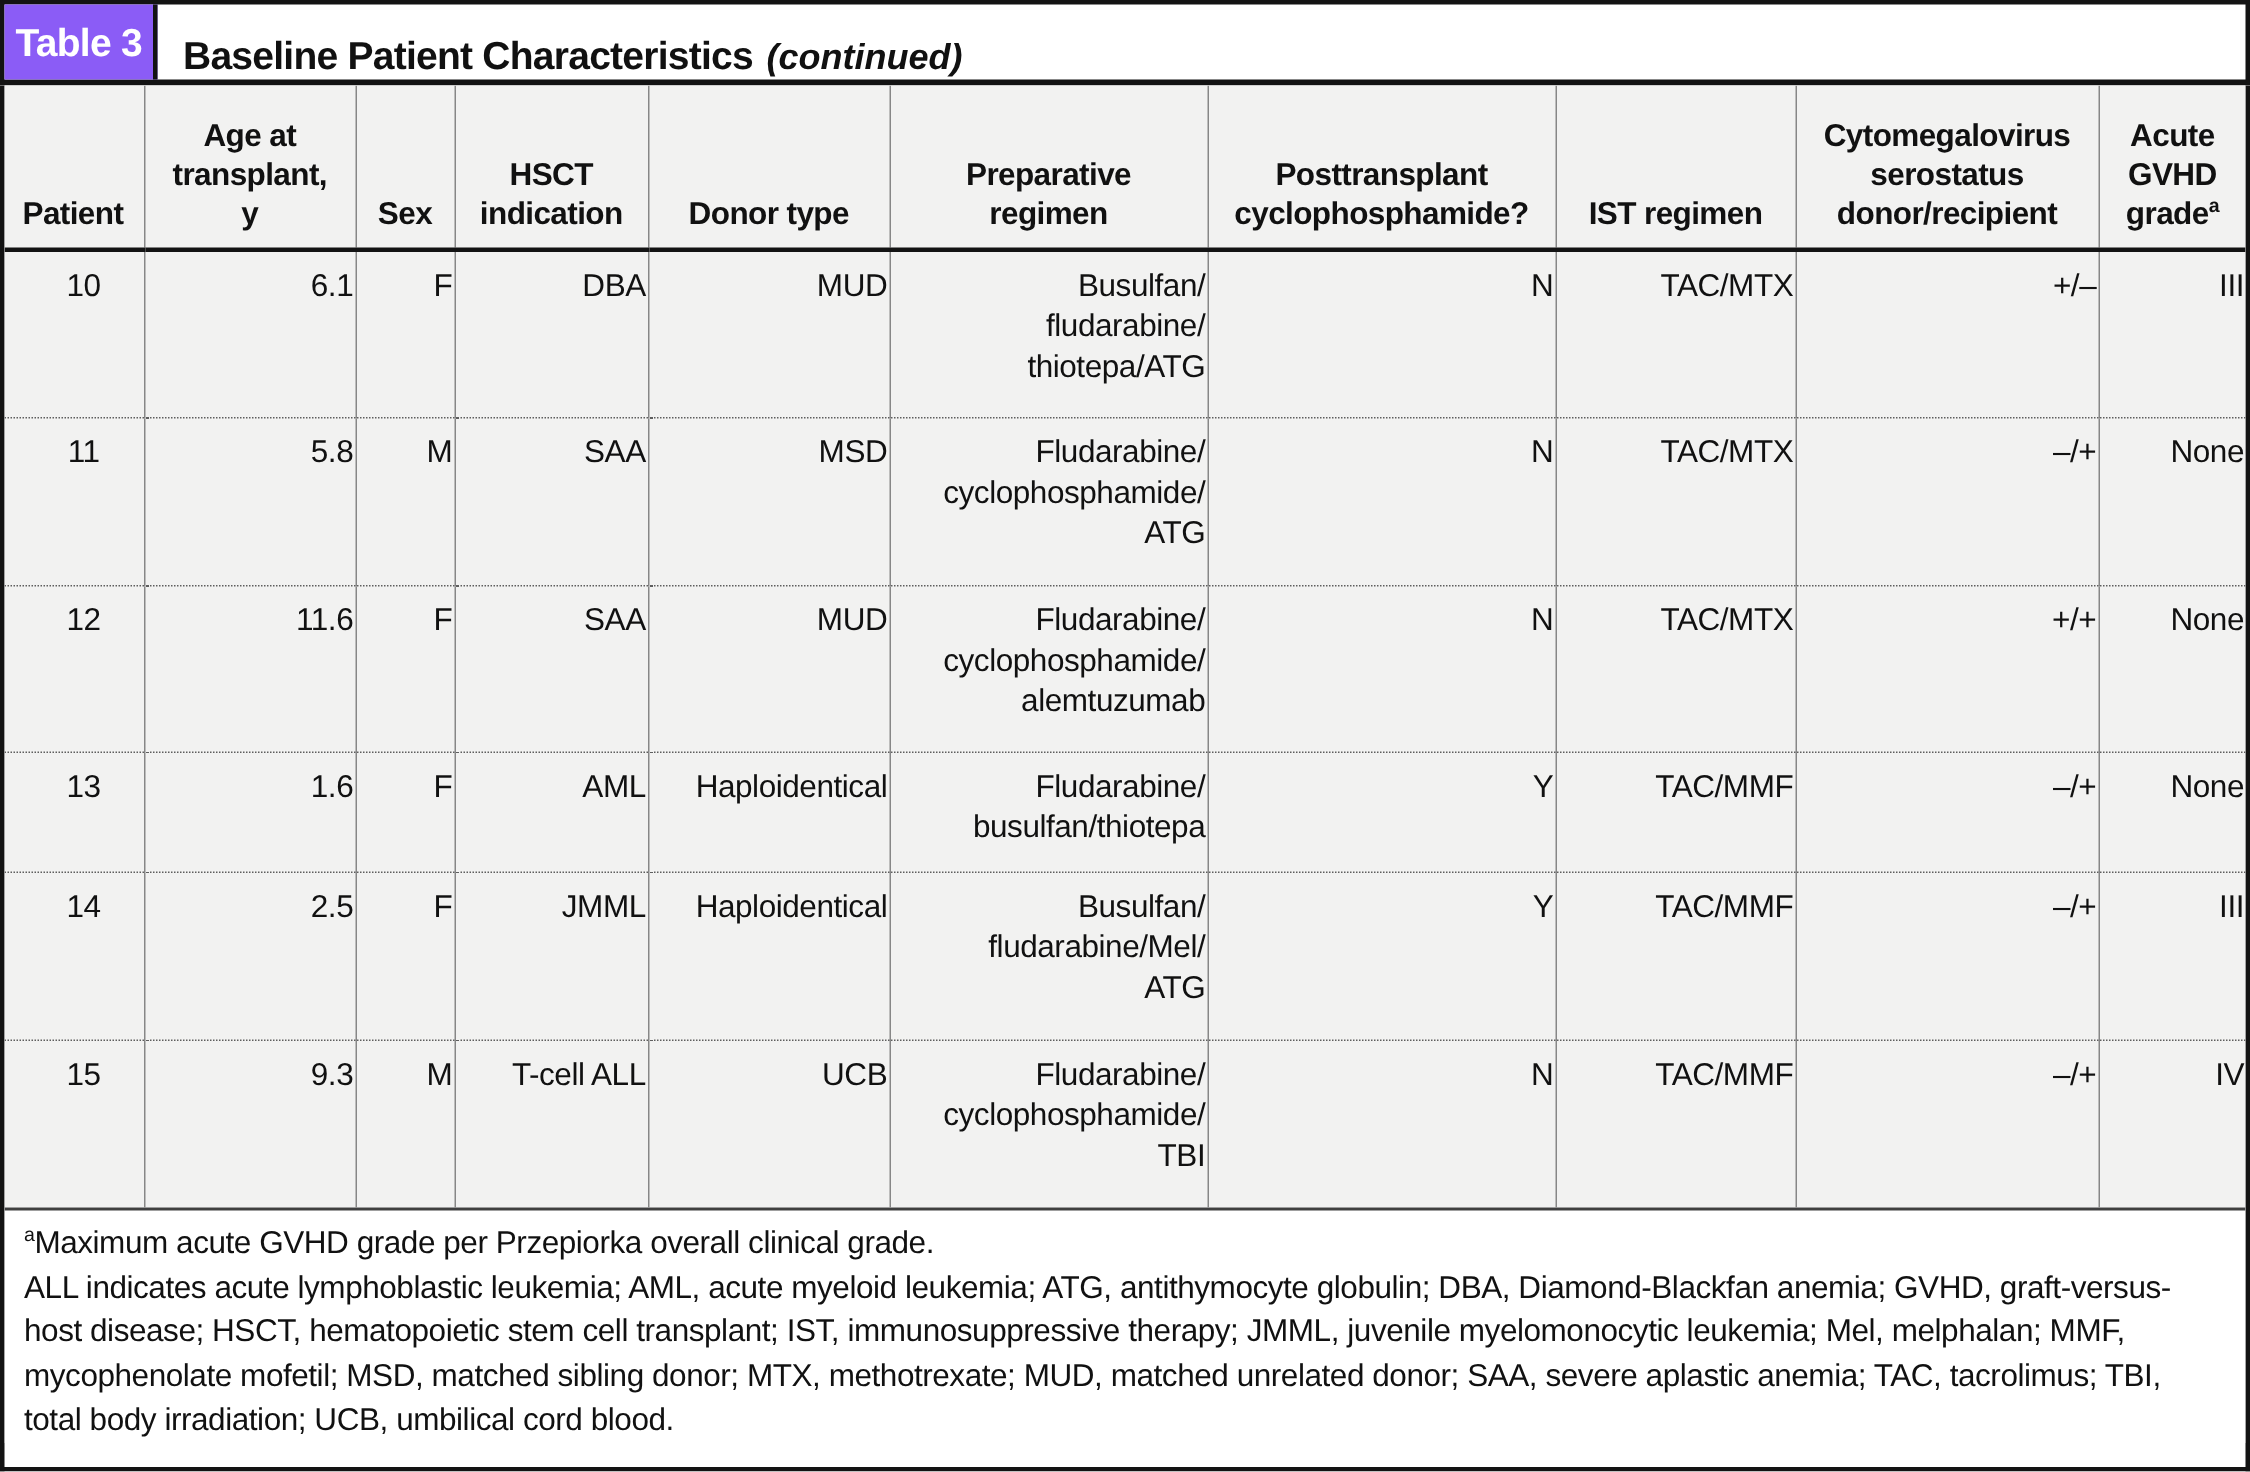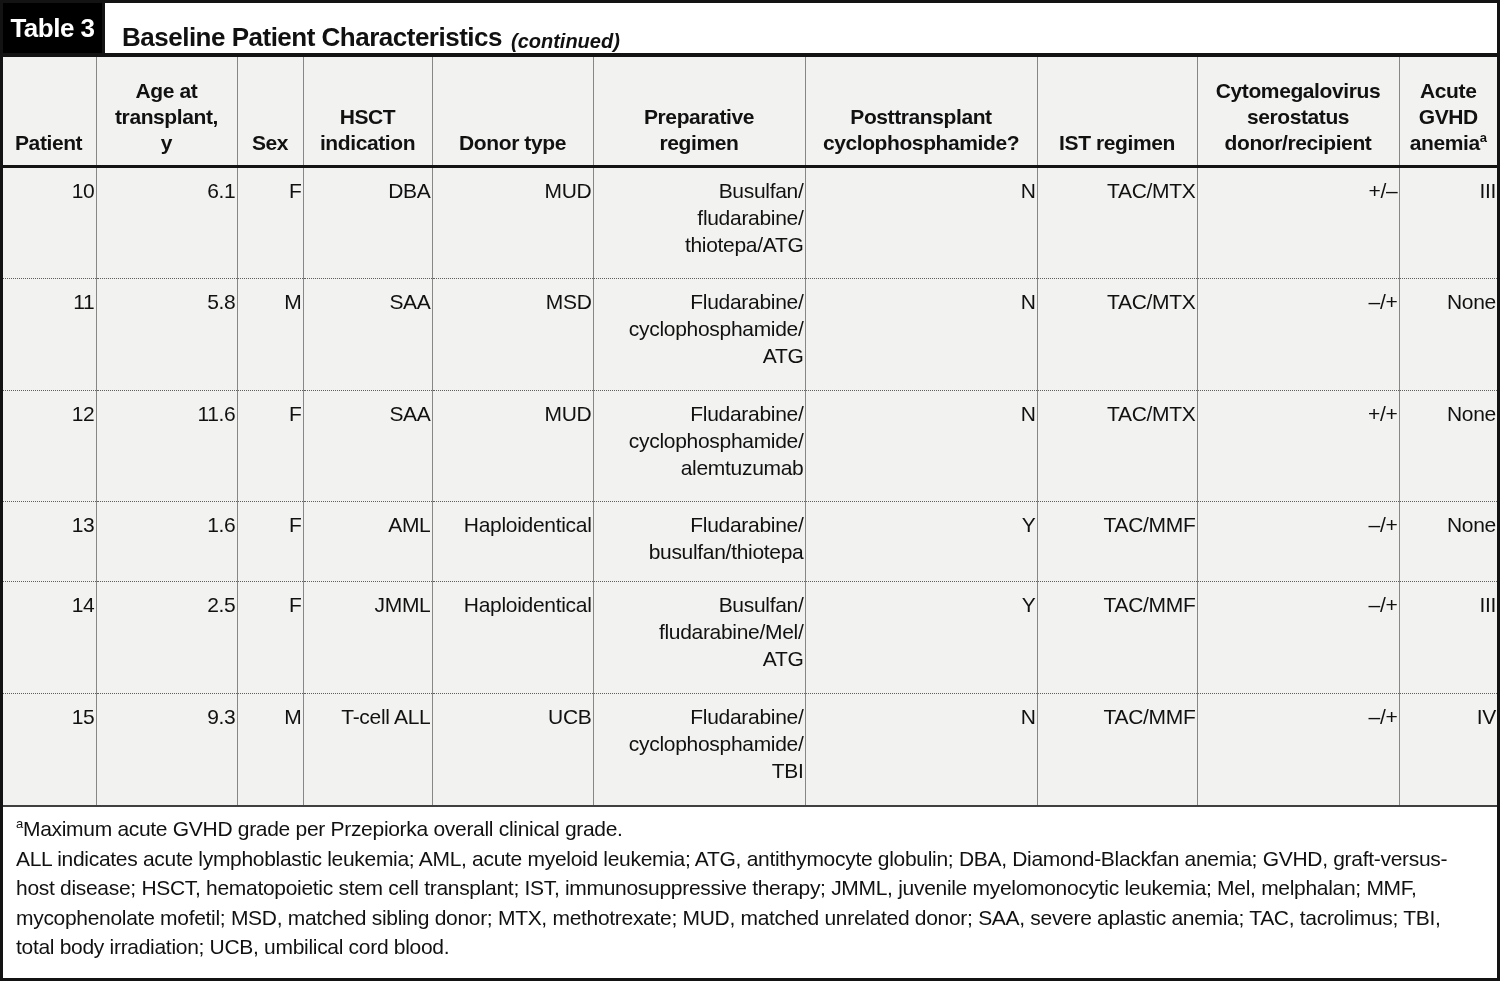--- a/index.html
+++ b/index.html
@@ -16,40 +16,40 @@
     border-top: 3px solid #131313;
     border-left: 3px solid #131313;
     border-right: 3px solid #131313;
     border-bottom: 4px solid #131313;
     display: flex;
     align-items: stretch;
     background: #ffffff;
   }
   .table-label-box {
     width: 102px;
-    background: #000000;
+    background: #8b5cf6;
     color: #ffffff;
     font-weight: bold;
     font-size: 26px;
     display: flex;
     align-items: center;
     justify-content: center;
     border-right: 3px solid #131313;
     letter-spacing: -0.5px;
   }
   .title-text {
     display: flex;
     align-items: flex-end;
     padding-left: 17px;
     font-size: 26px;
     font-weight: bold;
     letter-spacing: -0.5px;
   }
   .title-text .continued {
-    font-size: 20px;
+    font-size: 24px;
     font-style: italic;
     font-weight: bold;
     margin-left: 9px;
     letter-spacing: 0;
   }
 
   
   .content {
     height: 924px;
     border-left: 3px solid #131313;
@@ -91,21 +91,21 @@
   .char-table tbody tr:nth-child(3) { height: 111px; }
   .char-table tbody tr:nth-child(4) { height: 80px; }
   .char-table tbody tr + tr td { border-top: 1px dotted #5e5e5e; }
   .char-table tbody td {
     vertical-align: top;
     text-align: right;
     padding-top: 9px;
     line-height: 27px;
     letter-spacing: -0.3px;
   }
-  .char-table tbody td.left { text-align: right; padding-left: 14px; }
+  .char-table tbody td.left { text-align: center; padding-left: 14px; }
 
   
   .footnotes {
     background: #ffffff;
     border-top: 2px solid #404040;
     padding: 7px 13px 0 13px;
     font-size: 21px;
     line-height: 29.5px;
     letter-spacing: -0.3px;
   }
@@ -150,21 +150,21 @@
         <th>Preparative
 regimen</th>
         <th>Posttransplant
 cyclophosphamide?</th>
         <th>IST regimen</th>
         <th>Cytomegalovirus
 serostatus
 donor/recipient</th>
         <th><span>Acute
 GVHD
-anemia</span><sup>a</sup></th>
+grade</span><sup>a</sup></th>
       </tr>
     </thead>
     <tbody>
       <tr>
         <td class="left">10</td>
         <td>6.1</td>
         <td>F</td>
         <td>DBA</td>
         <td>MUD</td>
         <td>Busulfan/

